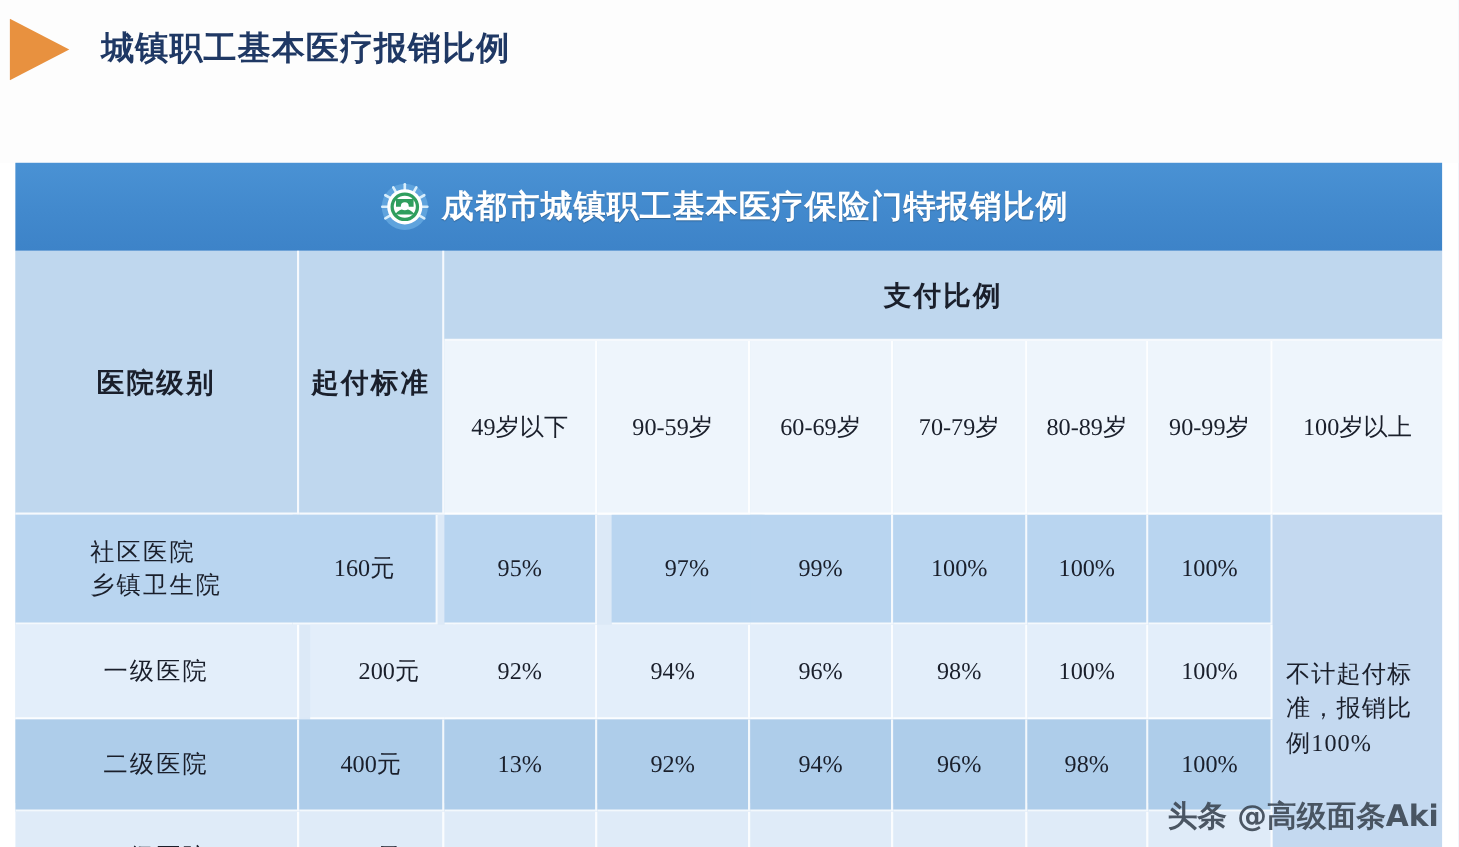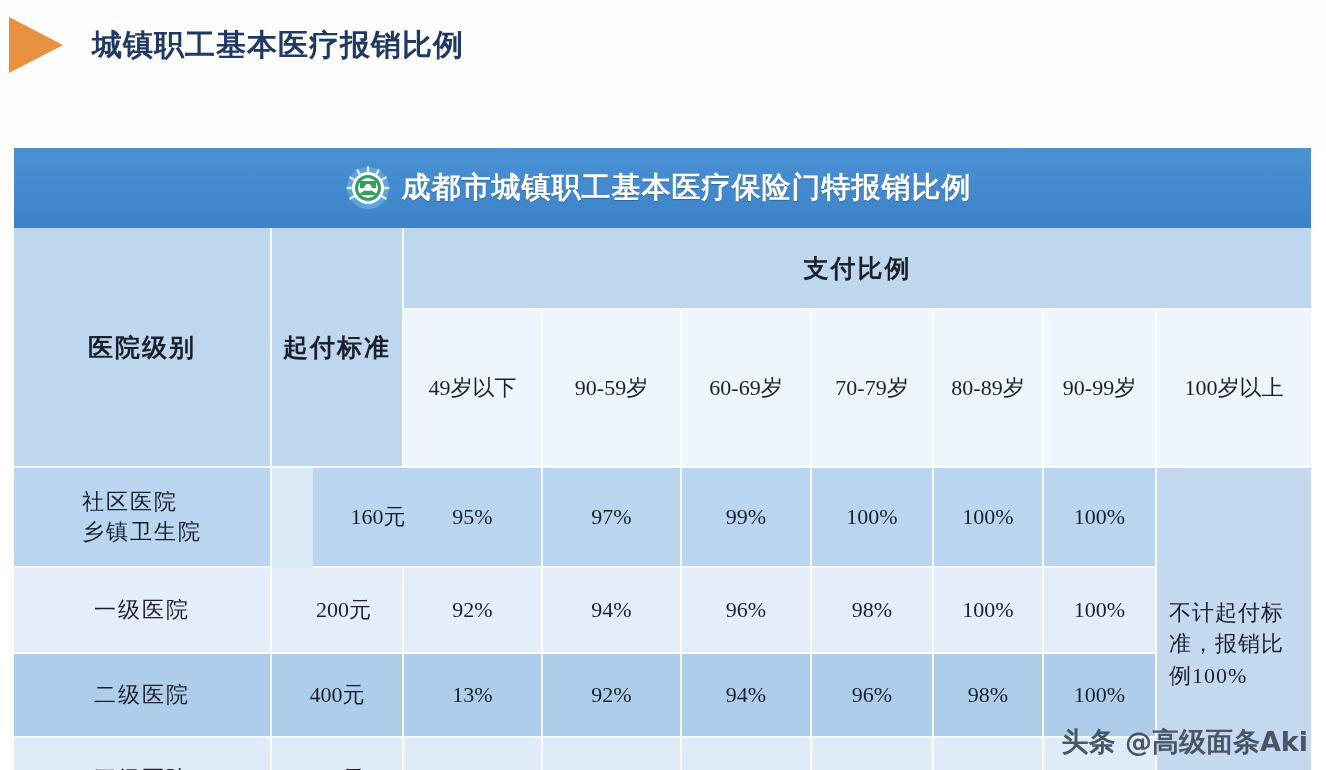--- a/index.html
+++ b/index.html
@@ -147,30 +147,30 @@
     <div class="cell head-light hdr-age" style="left:920px;top:82px;width:110px;height:158px;">80-89岁</div>
     <div class="cell head-light hdr-age" style="left:1030px;top:82px;width:113px;height:158px;">90-99岁</div>
     <div class="cell head-light hdr-age" style="left:1143px;top:82px;width:154px;height:158px;border-right:none;">100岁以上</div>
 
     <div class="cell row-a hosp" style="left:0;top:240px;width:258px;height:100px;">
       <div>
         <div>社区医院</div>
         <div>乡镇卫生院</div>
       </div>
     </div>
-    <div class="cell row-a val" style="left:252px;top:240px;width:132px;height:100px;margin-left:47px;">160元</div>
+    <div class="cell row-a val" style="left:252px;top:240px;width:132px;height:100px;">160元</div>
     <div class="cell row-a val" style="left:390px;top:240px;width:139px;height:100px;">95%</div>
-    <div class="cell row-a val" style="left:529px;top:240px;width:139px;height:100px;">97%</div>
+    <div class="cell row-a val" style="left:542px;top:240px;width:139px;height:100px;">97%</div>
     <div class="cell row-a val" style="left:668px;top:240px;width:130px;height:100px;">99%</div>
     <div class="cell row-a val" style="left:798px;top:240px;width:122px;height:100px;">100%</div>
     <div class="cell row-a val" style="left:920px;top:240px;width:110px;height:100px;">100%</div>
     <div class="cell row-a val" style="left:1030px;top:240px;width:113px;height:100px;">100%</div>
 
     <div class="cell row-b hosp" style="left:0;top:340px;width:258px;height:86px;">一级医院</div>
-    <div class="cell row-b val" style="left:258px;top:340px;width:132px;height:86px;padding-left:13px;">200元</div>
+    <div class="cell row-b val" style="left:268px;top:340px;width:132px;height:86px;padding-left:13px;">200元</div>
     <div class="cell row-b val" style="left:390px;top:340px;width:139px;height:86px;">92%</div>
     <div class="cell row-b val" style="left:529px;top:340px;width:139px;height:86px;">94%</div>
     <div class="cell row-b val" style="left:668px;top:340px;width:130px;height:86px;">96%</div>
     <div class="cell row-b val" style="left:798px;top:340px;width:122px;height:86px;">98%</div>
     <div class="cell row-b val" style="left:920px;top:340px;width:110px;height:86px;">100%</div>
     <div class="cell row-b val" style="left:1030px;top:340px;width:113px;height:86px;">100%</div>
 
     <div class="cell row-c hosp" style="left:0;top:426px;width:258px;height:84px;">二级医院</div>
     <div class="cell row-c val" style="left:258px;top:426px;width:132px;height:84px;">400元</div>
     <div class="cell row-c val" style="left:390px;top:426px;width:139px;height:84px;">13%</div>

